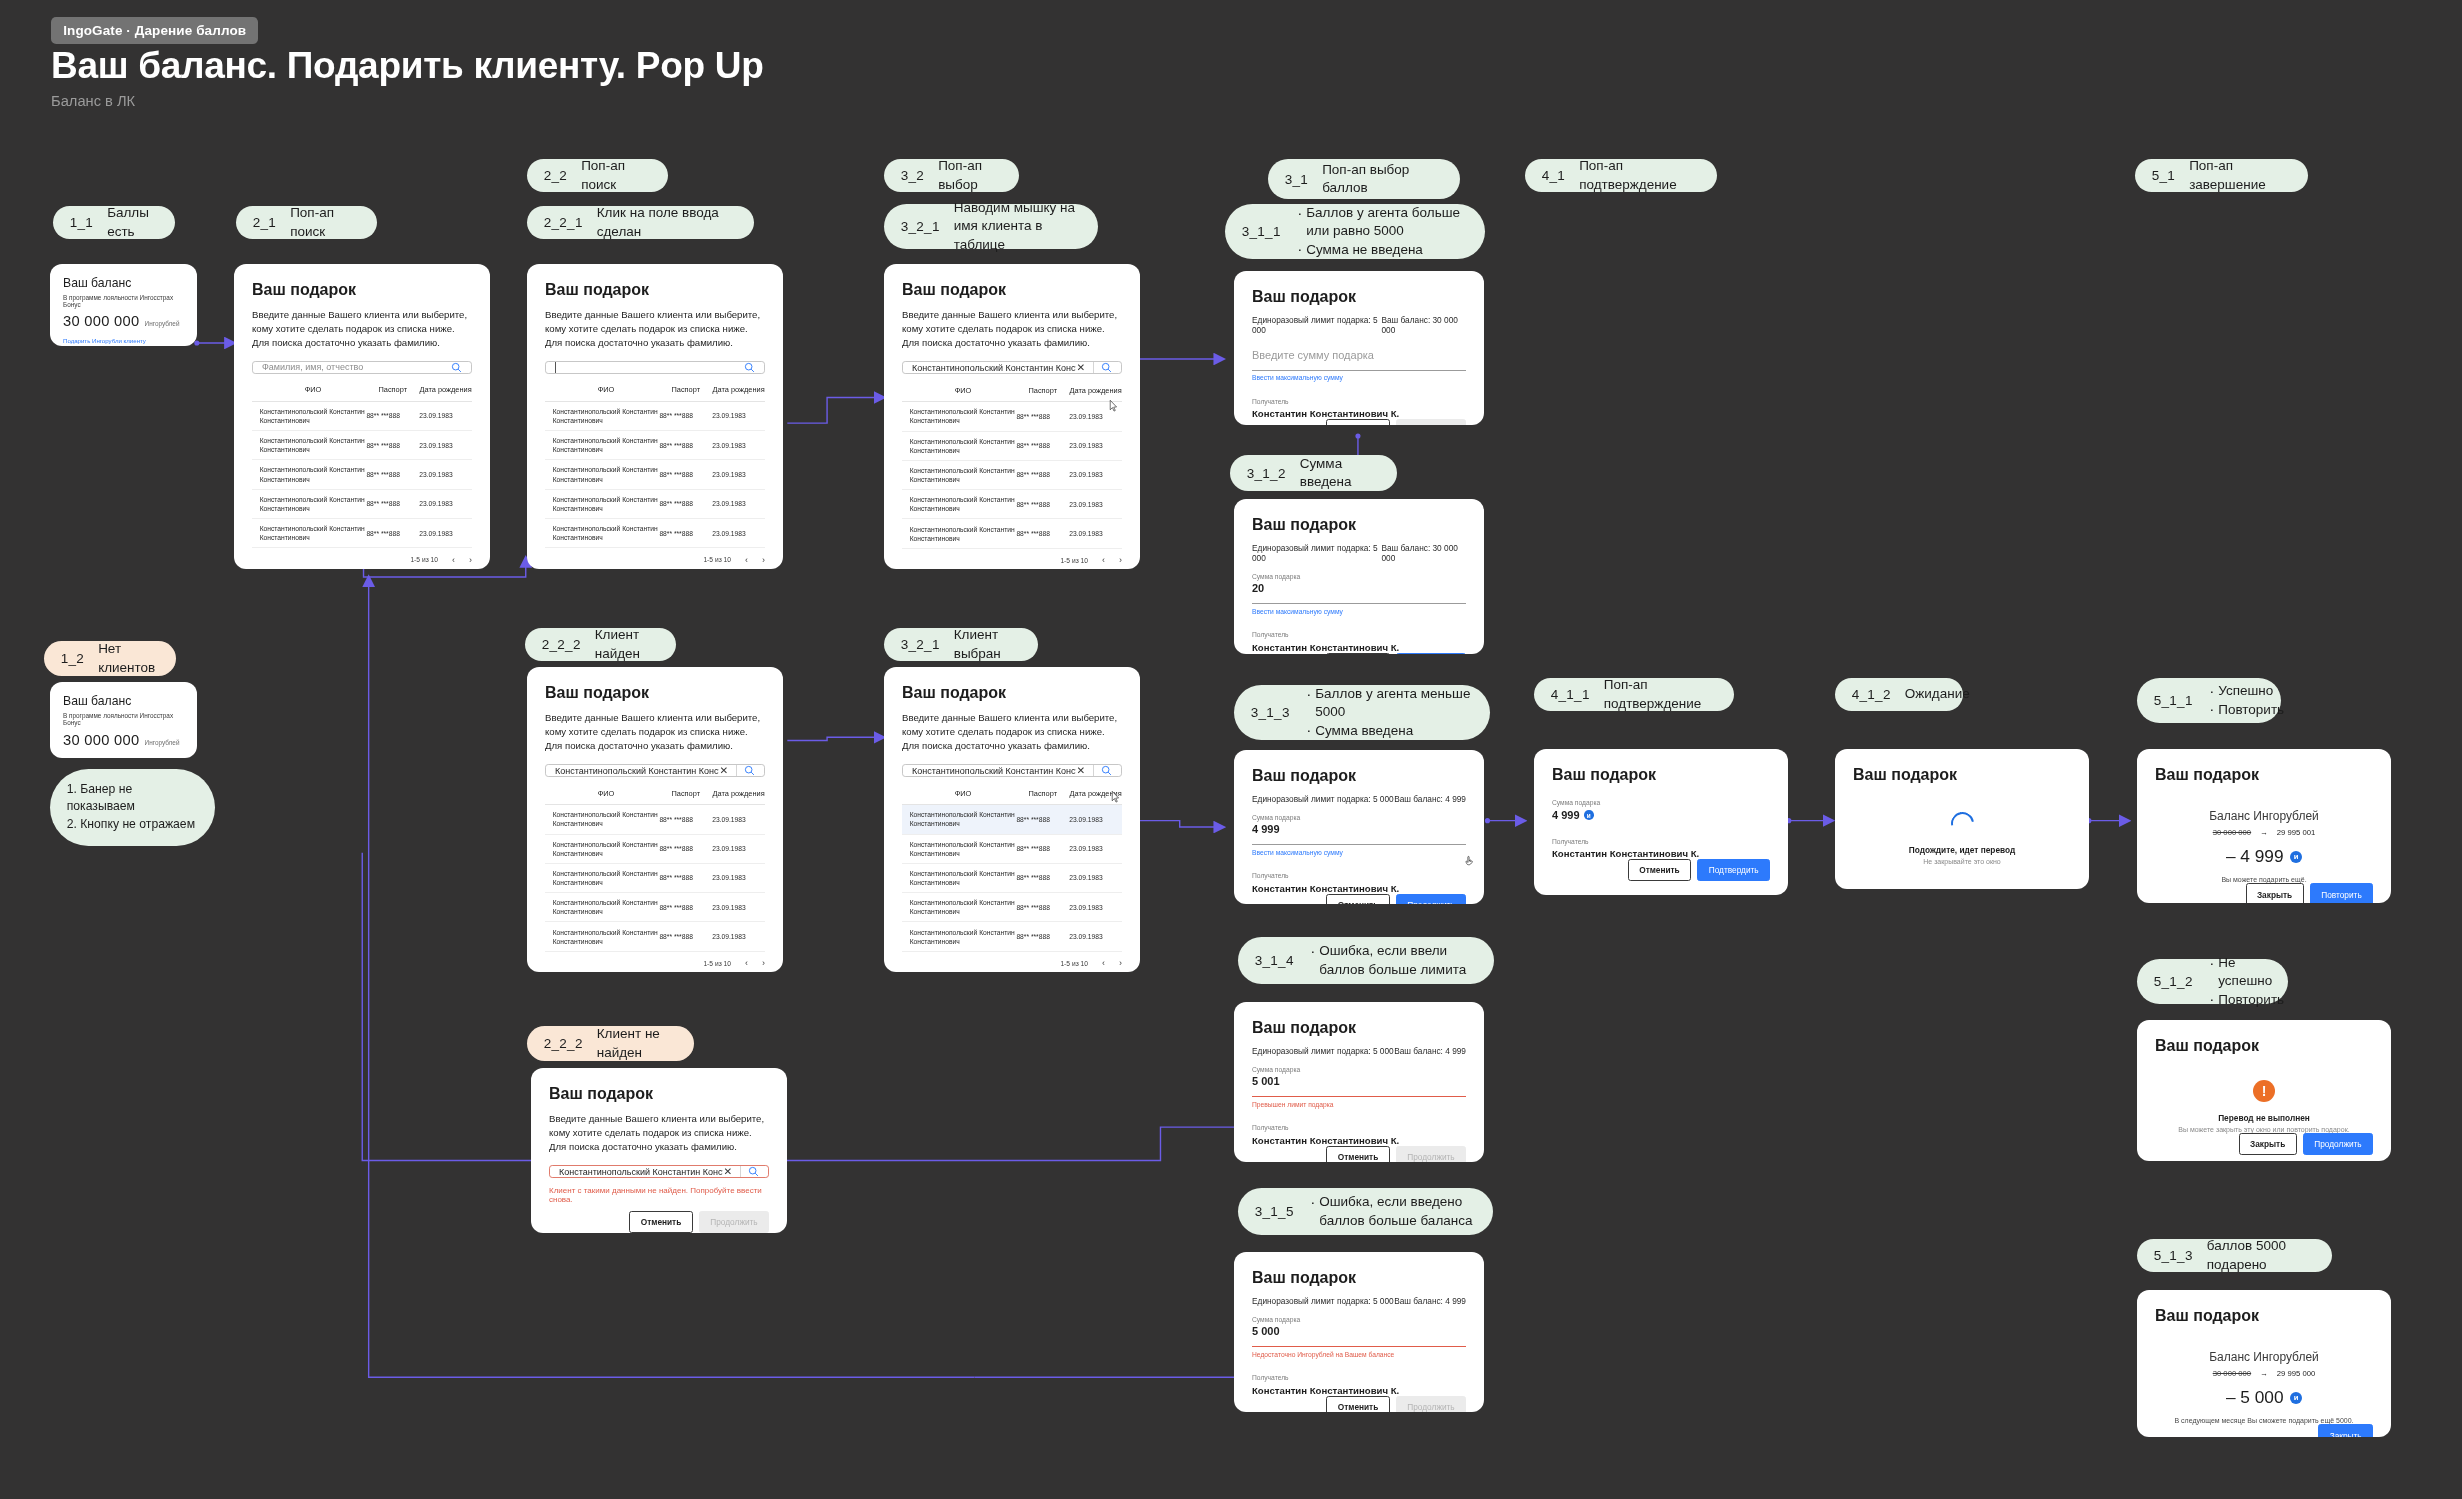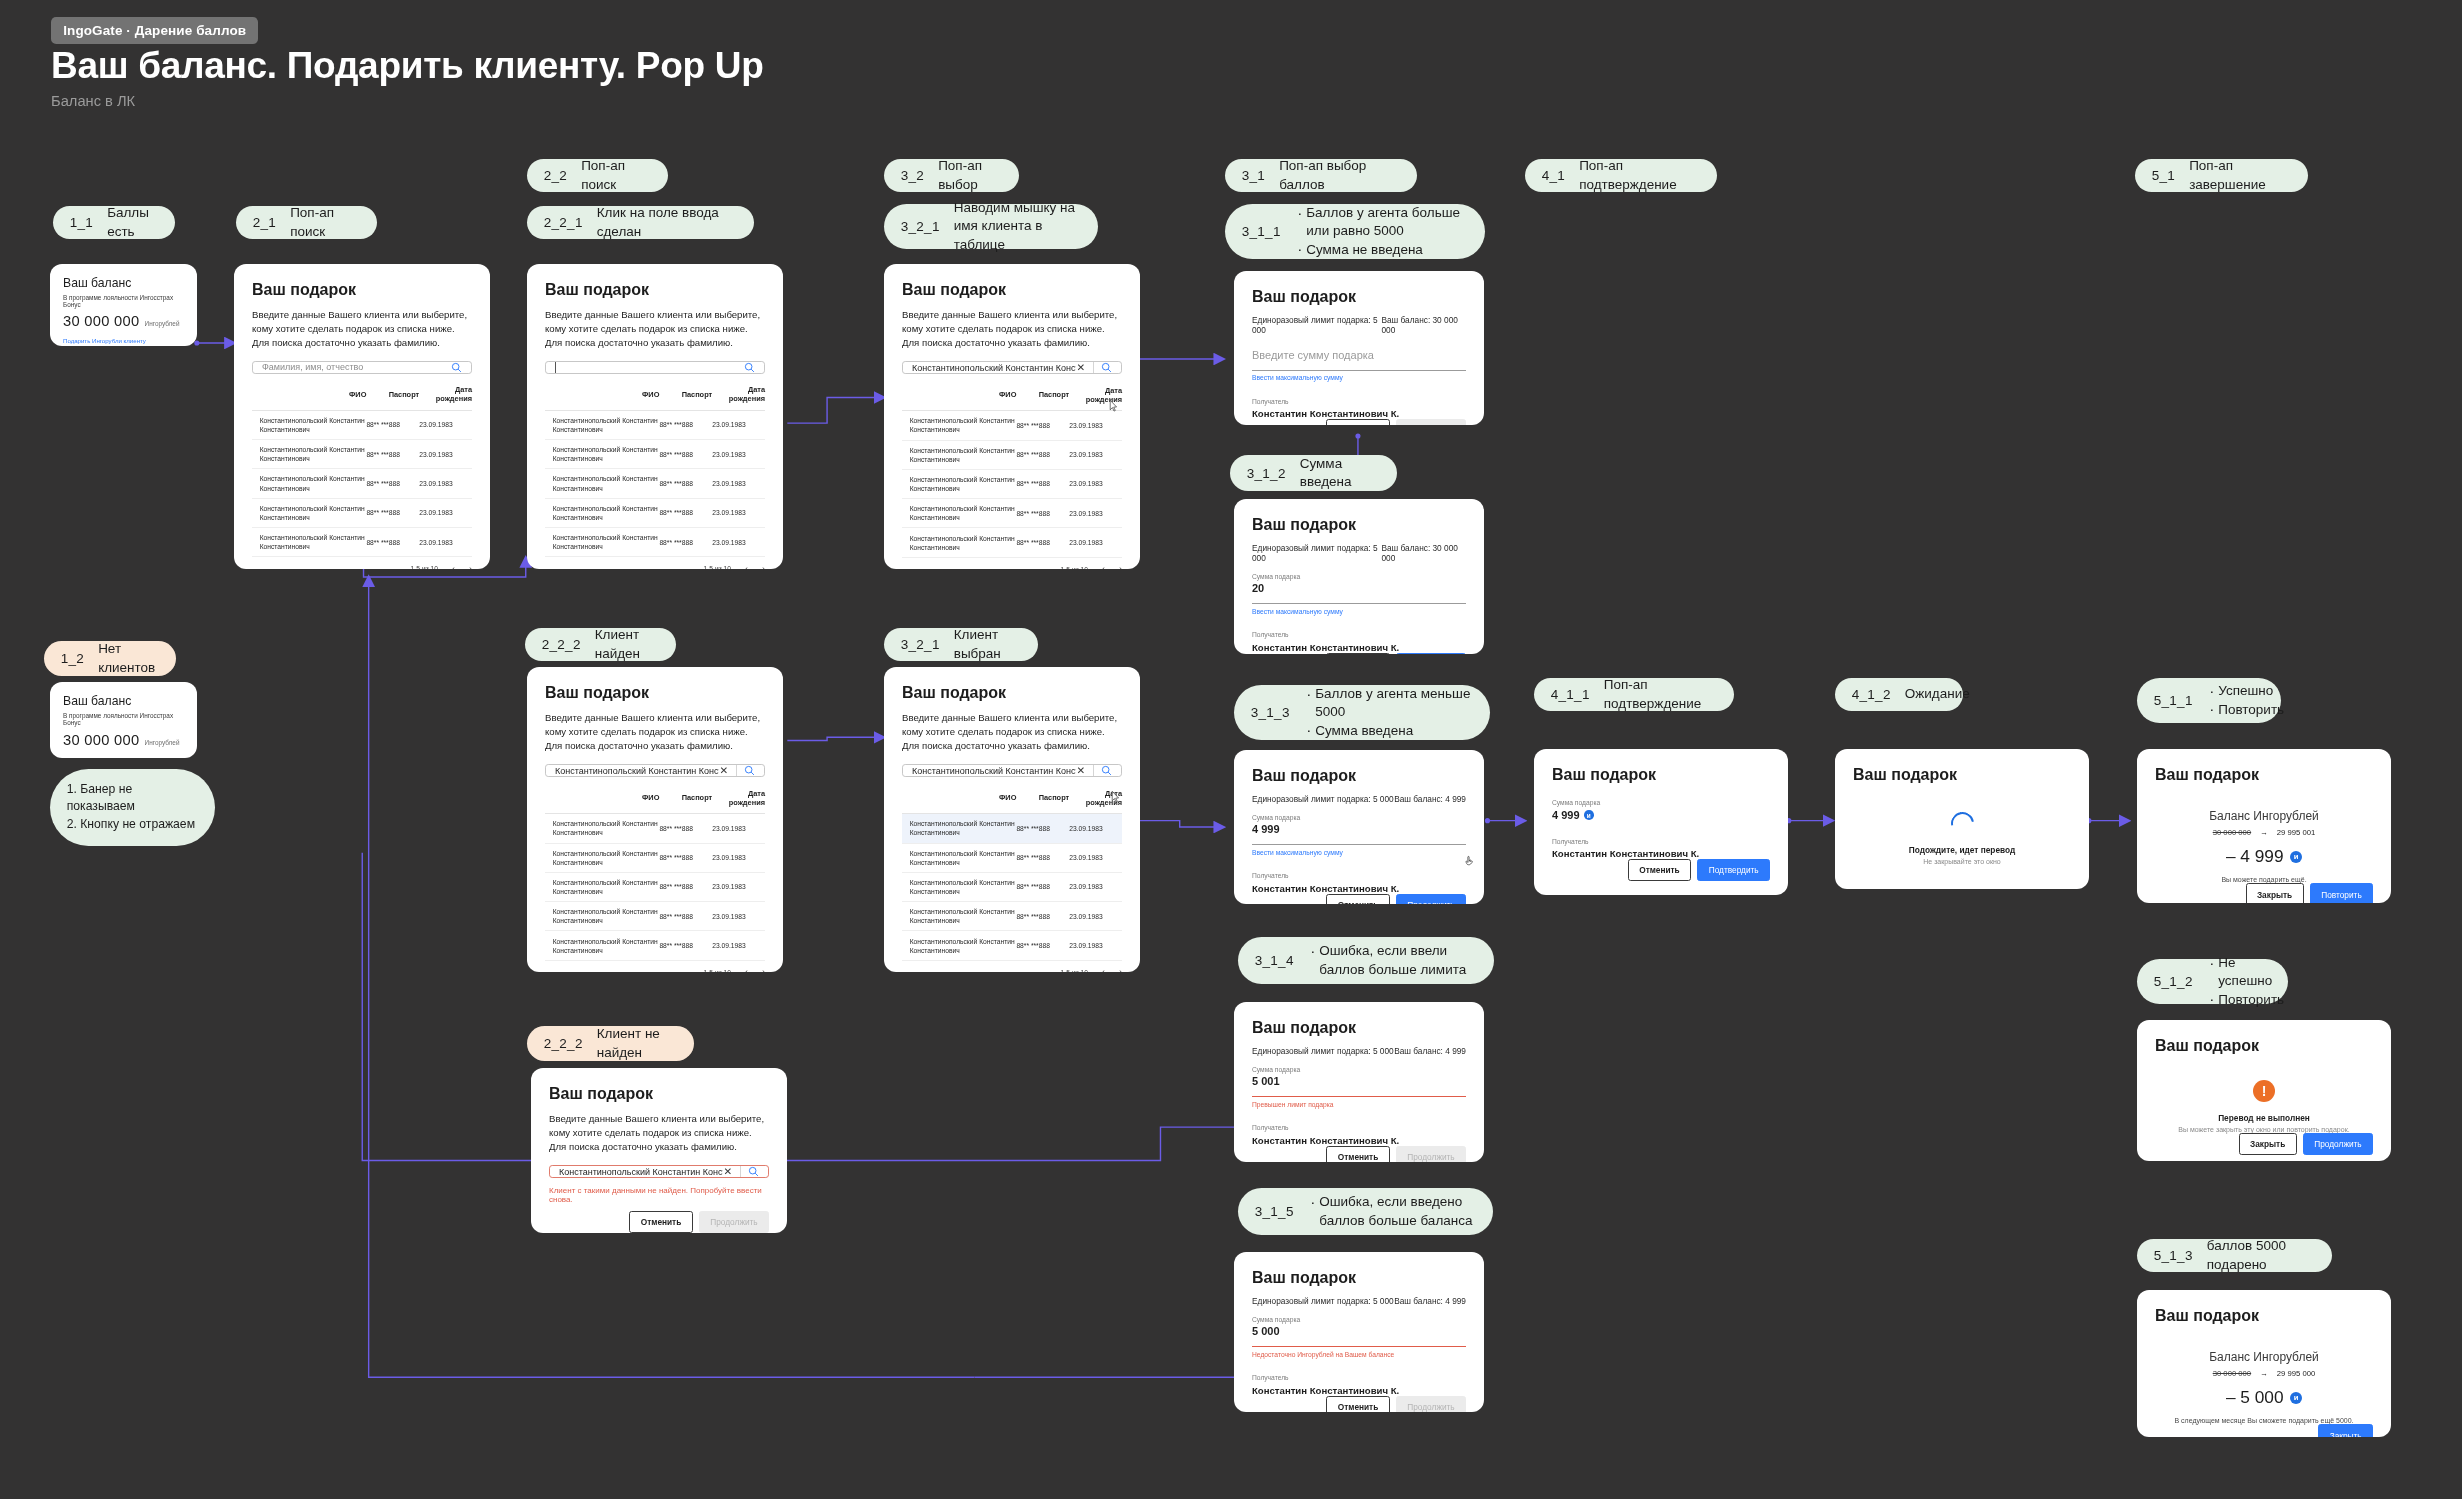--- a/index.html
+++ b/index.html
@@ -79,21 +79,21 @@
   .search-box .ph { font-size: 9px; color: #8d8d8d; flex: 1; }
   .search-box .caret { width: 0.6px; height: 11px; background: #555; }
   .search-box .clear { color: #3b3b3b; font-size: 10.3px; margin-right: 7.7px; line-height: 1; }
   .search-box .divider { width: 0.6px; height: 11.5px; background: #d5d5d5; margin-right: 7.7px; }
   .ico-search { width: 11px; height: 11px; flex: none; }
   .err-msg { font-size: 8px; color: #e05c4a; margin-top: -3.8px; margin-bottom: 6.4px; }
 
   
   table.cl { width: 100%; border-collapse: collapse; font-size: 7px; }
   table.cl th {
-    text-align: right; font-size: 7.4px; font-weight: bold; color: #1d1d1d;
+    text-align: center; font-size: 7.4px; font-weight: normal; color: #1d1d1d;
     padding: 0 0 6.4px 0; border-bottom: 0.6px solid #e4e4e4;
   }
   table.cl td {
     padding: 5.1px 0; border-bottom: 0.6px solid #eeeeee;
     font-size: 6.7px; color: #2a2a2a; vertical-align: middle; line-height: 1.35;
   }
   table.cl tr.sel td { background: #eef3fb; }
   table.cl th.c1, table.cl td.c1 { width: 52%; padding-left: 7.7px; }
   table.cl th.c2, table.cl td.c2 { width: 24%; }
   table.cl th.c3, table.cl td.c3 { width: 24%; }
@@ -224,21 +224,21 @@
 
   <div class="pill" style="left:884px;top:159px;width:135px;height:33px;">
     <span class="num">3_2</span>
     <span class="txt">Поп-ап выбор</span>
   </div>
   <div class="pill" style="left:884px;top:204px;width:214px;height:45px;">
     <span class="num">3_2_1</span>
     <span class="txt">Наводим мышку на имя клиента в таблице</span>
   </div>
 
-  <div class="pill" style="left:1225px;top:159px;width:192px;height:33px;">
+  <div class="pill" style="left:1268px;top:159px;width:192px;height:40px;">
     <span class="num">3_1</span>
     <span class="txt">Поп-ап выбор баллов</span>
   </div>
   <div class="pill" style="left:1225px;top:204px;width:260px;height:55px;">
     <span class="num">3_1_1</span>
     <span class="txt">
         <ul>
       <li>Баллов у агента больше или равно 5000</li>
       <li>Сумма не введена</li>
     </ul>

